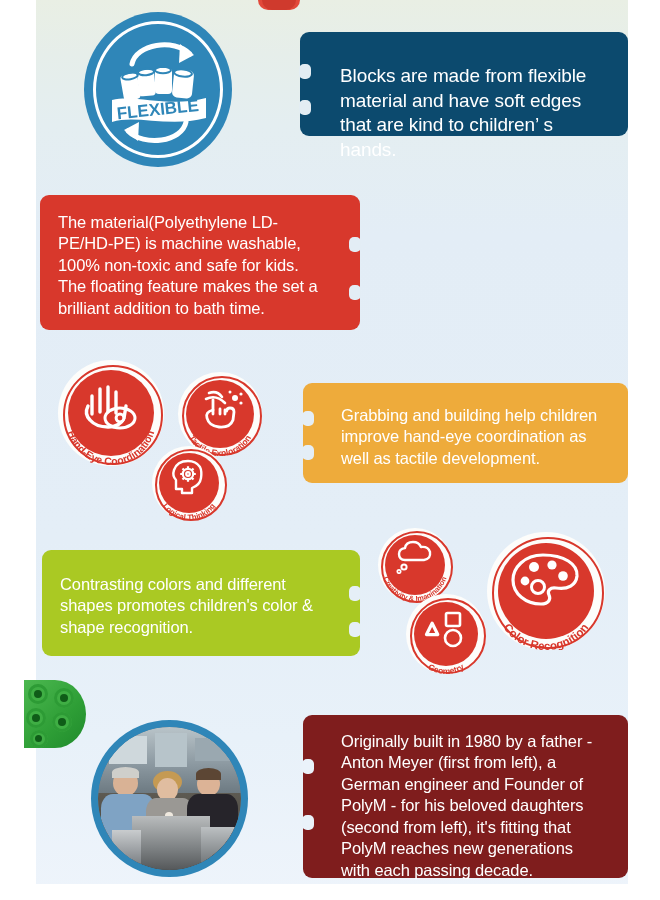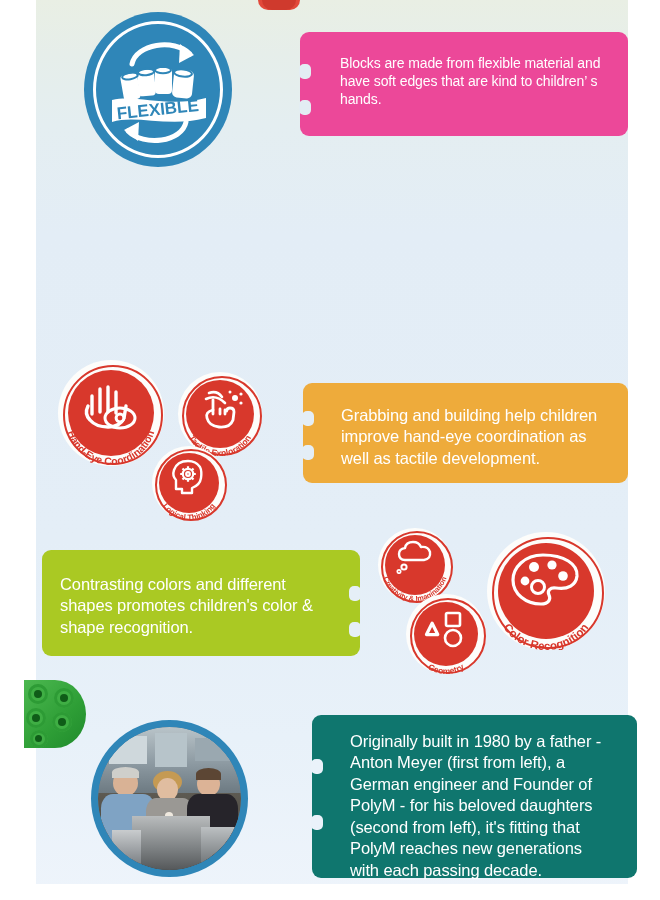--- a/index.html
+++ b/index.html
@@ -170,27 +170,33 @@
         <ellipse cx="44" cy="42" rx="8" ry="3.2" transform="rotate(-5 44 42)"></ellipse>
         <ellipse cx="61" cy="40" rx="8" ry="3.2"></ellipse>
         <ellipse cx="81" cy="43" rx="9" ry="3.6" transform="rotate(6 81 43)"></ellipse>
       </g>
 
       <path d="M10 70 C34 64, 66 78, 104 68 L104 88 C66 98, 34 84, 10 92 Z" fill="#ffffff"></path>
       <text x="56" y="85" text-anchor="middle" font-family="Liberation Sans, sans-serif" font-size="17" font-weight="bold" fill="#2f86b8" transform="rotate(-6 56 82)">FLEXIBLE</text>
     </svg>
   </div>
 
-  <div class="banner" style="left:300px; top:32px; width:328px; height:104px; background:#ec4899;
-              padding:22px 24px 18px 40px; font-size:14px;">
+  <div class="banner" style="left:300px; top:32px; width:328px; height:104px; background:#0c4a6e;
+              padding:32px 24px 18px 40px; font-size:19px;">
     <div class="notch left" style="top:32px; background:#e3edf3;"></div>
     <div class="notch left" style="top:68px; background:#e3edf3;"></div>
     <span class="txt">Blocks are made from flexible material and have soft edges that are kind to children’ s hands.</span>
   </div>
 
+  <div class="banner" style="left:40px; top:195px; width:320px; height:135px; background:#d8382c;
+              padding:17px 40px 14px 18px; font-size:16.5px;">
+    <div class="notch right" style="top:42px; background:#e3edf5;"></div>
+    <div class="notch right" style="top:90px; background:#e3edf5;"></div>
+    <span class="txt">The material(Polyethylene LD-PE/HD-PE) is machine washable, 100% non-toxic and safe for kids. The floating feature makes the set a brilliant addition to bath time.</span>
+  </div>
 
 
   <div class="sticker" style="left:58px; top:360px; width:106px; height:106px;">
     <div class="sticker-disc" style="left:10px; top:10px; width:86px; height:86px;"></div>
     <div class="sticker-disc ringed" style="left:5px; top:5px; width:96px; height:96px;"></div>
     <svg class="arc-label" viewBox="0 0 106 106">
       <defs>
           <path id="arcHE" d="M8,60 A45,45 0 0 0 98,60" fill="none"></path>
         </defs>
       <text font-size="10.5"><textPath href="#arcHE" startOffset="50%" text-anchor="middle">Hand-Eye Coordination</textPath></text>
@@ -367,20 +373,20 @@
         <div style="position:absolute;left:18%;top:-2%;width:48%;height:13%;border-radius:50% 50% 0 0;background:#5c4634;"></div>
         <div class="ph-body" style="left:0; top:26%; width:100%; height:74%; background:#26242a;"></div>
       </div>
 
       <div class="ph-machine" style="left:24%; top:62%; width:54%; height:38%;"></div>
       <div class="ph-machine" style="left:10%; top:72%; width:20%; height:28%; background:linear-gradient(180deg,#c9ccce,#70757a);"></div>
       <div class="ph-machine" style="left:72%; top:70%; width:24%; height:30%; background:linear-gradient(180deg,#bcc0c2,#666b6e);"></div>
     </div>
   </div>
 
-  <div class="banner" style="left:312px; top:715px; width:325px; height:163px; background:#0f766e;
+  <div class="banner" style="left:303px; top:715px; width:325px; height:163px; background:#7f1d1d;
               padding:16px 22px 14px 38px; font-size:16.5px;">
     <div class="notch left" style="top:44px; background:#eaf2fa;"></div>
     <div class="notch left" style="top:100px; background:#eaf2fa;"></div>
     <span class="txt">Originally built in 1980 by a father - Anton Meyer (first from left), a German engineer and Founder of PolyM - for his beloved daughters (second from left), it's fitting that PolyM reaches new generations with each passing decade.</span>
   </div>
 
 </div>
 
 </body></html>

